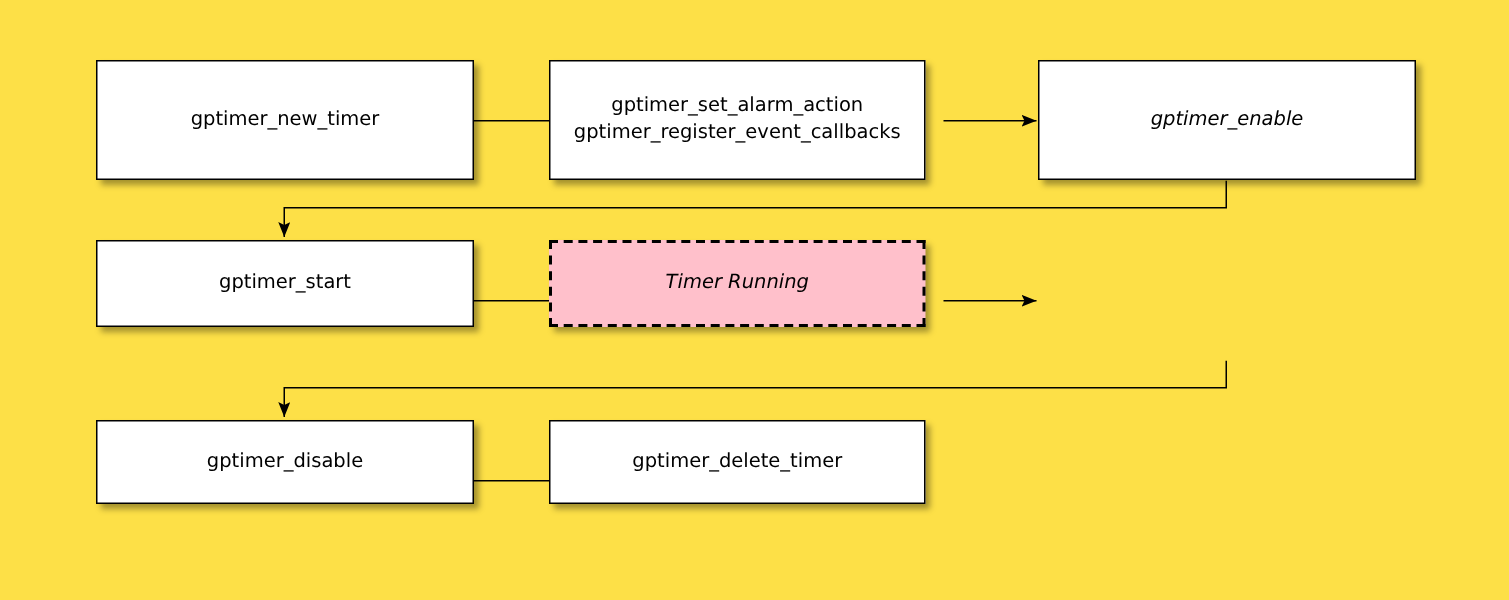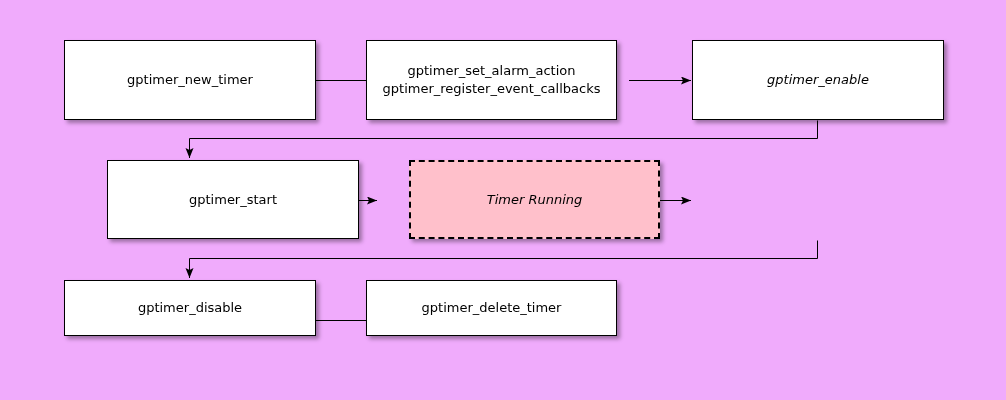--- a/index.html
+++ b/index.html
@@ -5,21 +5,21 @@
   html, body {
     margin: 0;
     padding: 0;
     background: #ffffff;
     font-family: "DejaVu Sans", "Liberation Sans", sans-serif;
   }
   .canvas {
     position: relative;
     width: 1006px;
     height: 400px;
-    background: #f0abfc;
+    background: #fde047;
     overflow: hidden;
   }
   .edges-layer {
     position: absolute;
     left: 0;
     top: 0;
     width: 1006px;
     height: 400px;
     z-index: 1;
   }
@@ -46,21 +46,21 @@
     background: #ffc0cb;
     border: 2px dashed #000000;
     font-style: italic;
   }
   
   .c1 { left: 64px;  width: 252px; }
   .c2 { left: 366px; width: 251px; }
   .c3 { left: 692px; width: 252px; font-style: italic; }
   
   .r1 { top: 40px;  height: 80px; }
-  .r2 { top: 160px; height: 79px; margin-left: 43px; }
+  .r2 { top: 160px; height: 58px; }
   .r3 { top: 280px; height: 56px; }
 </style>
 </head>
 <body>
 
 <div class="canvas">
 
   <svg class="edges-layer" width="1006" height="400" viewBox="0 0 1006 400" xmlns="http://www.w3.org/2000/svg">
     <defs>
       <marker id="arrow" markerUnits="userSpaceOnUse" markerWidth="12" markerHeight="10" refX="10" refY="4" orient="auto">

